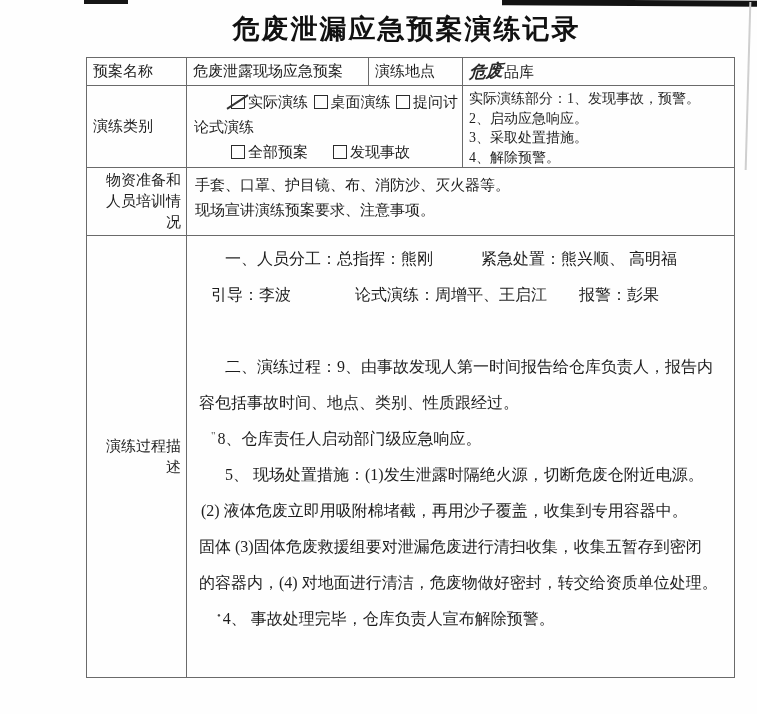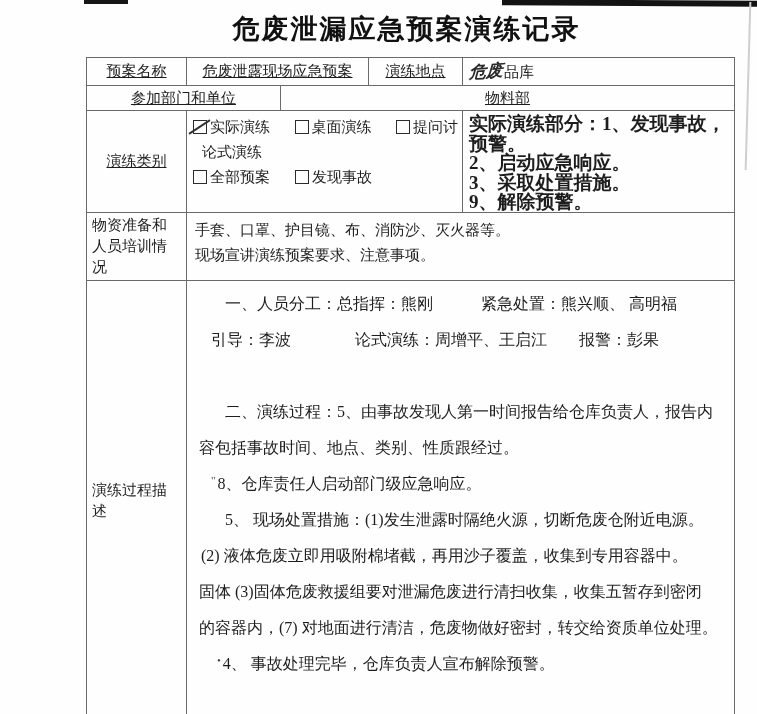--- a/index.html
+++ b/index.html
@@ -16,37 +16,37 @@
   .title{
     position:absolute;top:11px;left:0;width:757px;text-align:center;
     font-size:27px;font-weight:700;letter-spacing:2px;color:#111;margin-left:28px;
   }
 
   table.form{
     position:absolute;left:86px;top:57px;width:648px;
     border-collapse:collapse;table-layout:fixed;font-size:15px;
   }
   td{border:1px solid #6a6a6a;padding:2px 6px;vertical-align:middle;overflow:hidden;}
-  .center{text-align:center;text-decoration:underline;}
+  .center{text-align:left;}
 
   .hand{display:inline-block;font-style:italic;font-weight:700;font-size:17px;transform:rotate(-4deg) skewX(-6deg);color:#2a2a2a;margin-right:1px;}
 
   
   .dt-cell{vertical-align:top;padding:4px 4px 0 6px;}
-  .dt-line{display:flex;align-items:center;line-height:24px;white-space:nowrap;}
+  .dt-line{display:flex;align-items:center;line-height:24px;white-space:nowrap;margin-left:38px;}
   .cb-item{display:inline-flex;align-items:center;}
   .cb-item.w{width:102px;}
   .cb{display:inline-block;width:12px;height:12px;border:1.3px solid #2b2b2b;margin-right:3px;position:relative;flex:0 0 auto;}
   .cb.checked::after{content:"";position:absolute;left:-7px;top:5px;width:25px;height:2px;background:#333;transform:rotate(-33deg);}
-  .dt-wrap{line-height:26px;padding-left:1px;margin-left:8px;}
+  .dt-wrap{line-height:26px;padding-left:1px;}
 
-  .actual-cell{vertical-align:top;padding:3px 5px 0 6px;font-size:19px;line-height:19.5px;font-weight:bold;}
+  .actual-cell{vertical-align:top;padding:3px 5px 0 6px;font-size:14px;line-height:19.5px;}
 
   .prep-cell{vertical-align:top;padding:5px 8px;line-height:25px;}
-  .label-cell{text-align:left;line-height:21px;padding:2px 5px;}
+  .label-cell{text-align:right;line-height:21px;padding:2px 5px;}
 
   .proc-cell{vertical-align:top;padding:3px 8px 0 10px;font-size:16px;line-height:32px;}
   .pline{min-height:32px;white-space:nowrap;}
   .pen-mark{font-size:11px;color:#444;vertical-align:5px;margin-right:2px;}
 </style>
 </head>
 <body>
 
 <div class="artifact-top-left"></div>
 <div class="artifact-top-right"></div>
@@ -68,24 +68,20 @@
       <tr style="height:27px">
     <td class="center">预案名称</td>
     <td class="center" colspan="2">危废泄露现场应急预案</td>
     <td class="center">演练地点</td>
     <td colspan="2">
       <span class="hand">危废</span><span>品库</span>
     </td>
   </tr>
 
 
-  <tr style="height:25px">
-    <td class="center" colspan="2">参加部门和单位</td>
-    <td class="center" colspan="4">物料部</td>
-  </tr>
 
   <tr style="height:80px">
     <td class="center">演练类别</td>
     <td class="dt-cell" colspan="3">
       <div class="dt-line">
         <span class="cb-item w">
           <span class="cb checked"></span>
           <span>实际演练</span>
         </span>
         <span class="cb-item w">
@@ -106,42 +102,42 @@
         <span class="cb-item w">
           <span class="cb"></span>
           <span>发现事故</span>
         </span>
       </div>
     </td>
     <td class="actual-cell" colspan="2">
       <div>实际演练部分：1、发现事故，预警。</div>
       <div>2、启动应急响应。</div>
       <div>3、采取处置措施。</div>
-      <div>9、解除预警。</div>
+      <div>4、解除预警。</div>
     </td>
   </tr>
 
   <tr style="height:54px">
     <td class="label-cell">物资准备和人员培训情况</td>
     <td class="prep-cell" colspan="5">
       <div>手套、口罩、护目镜、布、消防沙、灭火器等。</div>
       <div>现场宣讲演练预案要求、注意事项。</div>
     </td>
   </tr>
 
   <tr style="height:442px">
     <td class="label-cell">演练过程描述</td>
     <td class="proc-cell" colspan="5">
       <div class="pline" style="padding-left:26px"><span class="pen-mark"></span><span>一、人员分工：总指挥：熊刚　　　紧急处置：熊兴顺、 高明福</span></div>
       <div class="pline" style="padding-left:12px"><span class="pen-mark"></span><span>引导：李波　　　　论式演练：周增平、王启江　　报警：彭果</span></div>
       <div class="pline"><span class="pen-mark"></span><span></span></div>
-      <div class="pline" style="padding-left:26px"><span class="pen-mark"></span><span>二、演练过程：5、由事故发现人第一时间报告给仓库负责人，报告内</span></div>
+      <div class="pline" style="padding-left:26px"><span class="pen-mark"></span><span>二、演练过程：9、由事故发现人第一时间报告给仓库负责人，报告内</span></div>
       <div class="pline"><span class="pen-mark"></span><span>容包括事故时间、地点、类别、性质跟经过。</span></div>
       <div class="pline" style="padding-left:14px"><span class="pen-mark">"</span><span>8、仓库责任人启动部门级应急响应。</span></div>
       <div class="pline" style="padding-left:26px"><span class="pen-mark"></span><span>5、 现场处置措施：(1)发生泄露时隔绝火源，切断危废仓附近电源。</span></div>
       <div class="pline" style="padding-left:2px"><span class="pen-mark"></span><span>(2) 液体危废立即用吸附棉堵截，再用沙子覆盖，收集到专用容器中。</span></div>
       <div class="pline"><span class="pen-mark"></span><span>固体 (3)固体危废救援组要对泄漏危废进行清扫收集，收集五暂存到密闭</span></div>
-      <div class="pline"><span class="pen-mark"></span><span>的容器内，(7) 对地面进行清洁，危废物做好密封，转交给资质单位处理。</span></div>
+      <div class="pline"><span class="pen-mark"></span><span>的容器内，(4) 对地面进行清洁，危废物做好密封，转交给资质单位处理。</span></div>
       <div class="pline" style="padding-left:20px"><span class="pen-mark">•</span><span>4、 事故处理完毕，仓库负责人宣布解除预警。</span></div>
     </td>
   </tr>
 </tbody>
   </table>
 
 </body></html>

